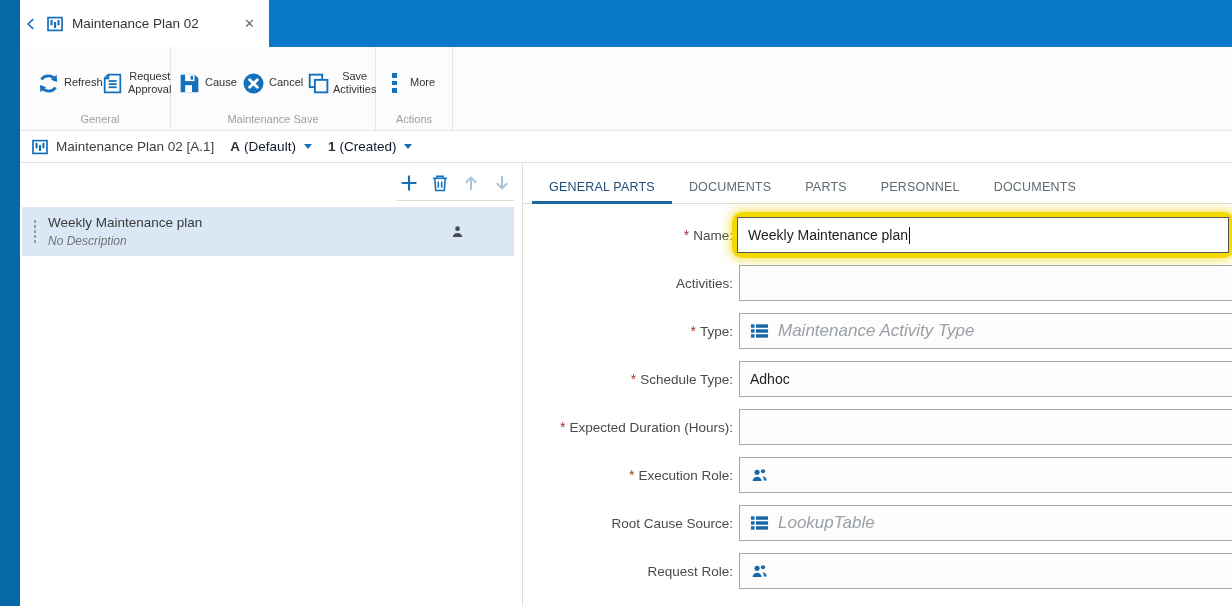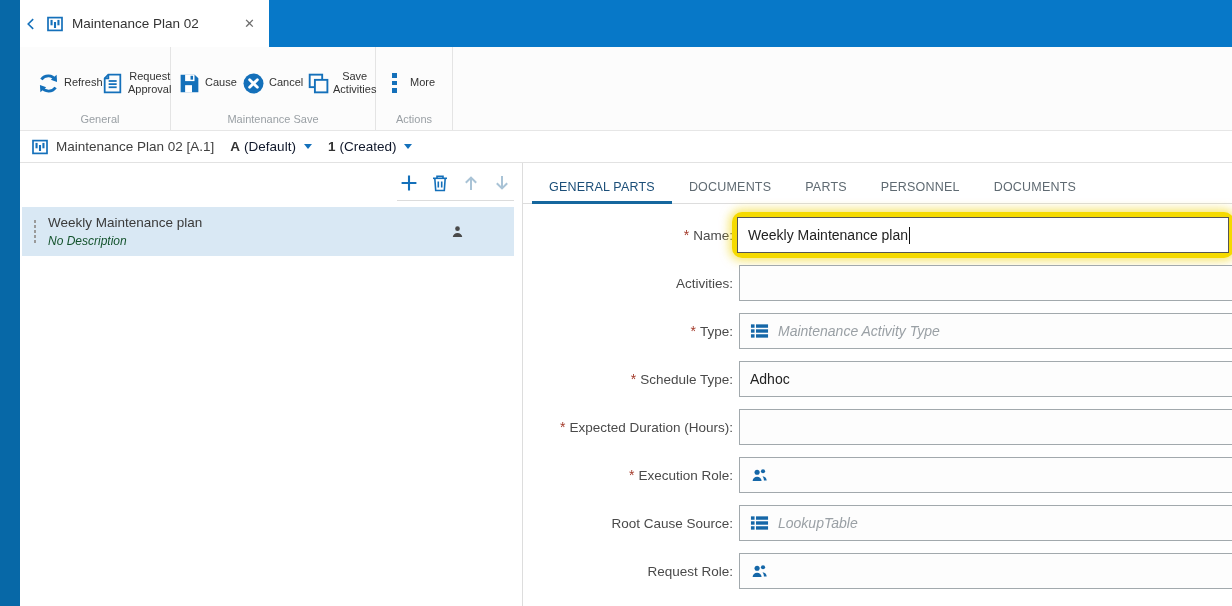--- a/index.html
+++ b/index.html
@@ -55,41 +55,41 @@
   .head-actions { display:flex; gap:11px; border-bottom:1px solid #dcdcdc;
     padding:0 2px 7px 2px; margin-right:8px; align-self:flex-start; }
   .head-actions svg { width:20px; height:20px; cursor:pointer; }
   .activity-item { margin:0 8px 0 2px; height:49px; background:#d9e8f4;
     display:flex; align-items:center; position:relative; cursor:pointer; }
   .drag-handle { width:26px; display:flex; flex-direction:column; align-items:center;
     gap:2.5px; flex:none; }
   .drag-handle i { width:2.5px; height:2.5px; background:#9a9a9a; display:block; }
   .item-text { display:flex; flex-direction:column; gap:4px; }
   .item-title { font-size:13.5px; color:#3a3a3a; }
-  .item-desc { font-size:12px; font-style:italic; color:#14532d; }
+  .item-desc { font-size:12px; font-style:italic; color:#737373; }
   .item-person { position:absolute; right:48px; top:50%; transform:translateY(-50%);
     width:17px; height:17px; }
 
   .right-panel { flex:1; border-left:1px solid #ddd; padding-top:13px; min-width:0;
     overflow:hidden; }
   .tabs { display:flex; padding-left:9px; border-bottom:1px solid #ddd; }
   .tab-item { padding:4px 17px 7px; font-size:12.5px; letter-spacing:.2px;
     color:#5f6a72; cursor:pointer; margin-bottom:-1px; white-space:nowrap; }
   .tab-item.active { color:#1b4e78; border-bottom:3px solid #15679e; }
 
   .form { margin-top:13px; }
   .frow { display:flex; align-items:center; height:36px; margin-bottom:12px; }
   .flabel { width:210px; flex:none; text-align:right; font-size:13.5px; color:#4a4a4a;
     display:flex; justify-content:flex-end; align-items:center; gap:4px; }
   .req { color:#a33a2a; font-size:14px; }
   .finput { flex:1; height:36px; border:1px solid #a2a9ad; background:#fdfdfd;
     margin-left:6px; margin-right:-2px; display:flex; align-items:center;
     padding:0 10px; font-size:14px; color:#222; cursor:text; }
   .finput .in-icon { width:19px; height:16px; margin-right:9px; flex:none; }
-  .placeholder { font-style:italic; color:#9aa0a5; font-size:14px; }
+  .placeholder { font-style:italic; color:#9aa0a5; font-size:17px; }
   .focus-ring { flex:1; display:flex; padding:5px; margin:-5px -2px -5px -1px;
     background:#f5da00; border-radius:10px;
     box-shadow:0 0 10px 3px rgba(240,212,0,.55); }
   .focus-ring .finput { margin:0; border:1px solid #555; background:#fff; flex:1; }
   .text-caret { display:inline-block; width:1px; height:17px; background:#111;
     margin-left:1px; }
 </style>
 </head>
 <body>
 

